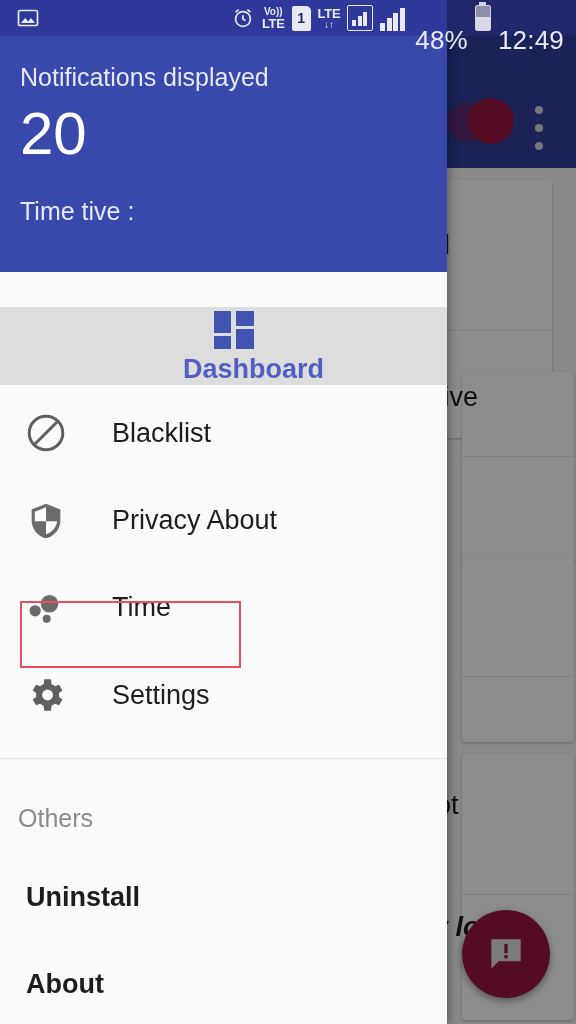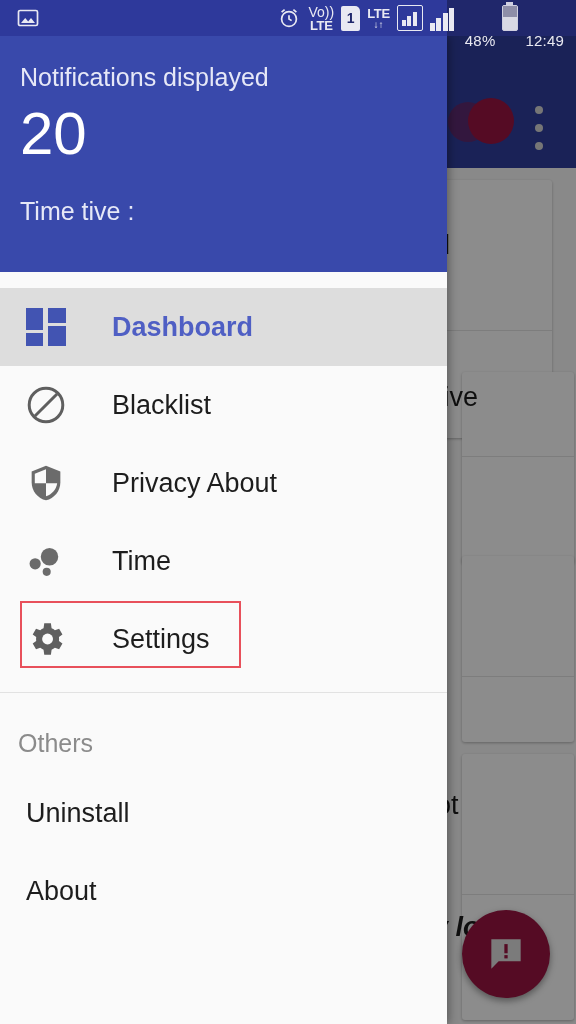--- a/index.html
+++ b/index.html
@@ -72,35 +72,35 @@
     position: absolute; left: 0; top: 0; right: 0; height: 36px;
     background: #20276b;
     display: flex; align-items: center;
     z-index: 60;
   }
   #status-bar-left { padding-left: 16px; display: flex; align-items: center; }
   #status-bar-right {
     margin-left: auto; display: flex; align-items: center; gap: 7px;
     padding-right: 12px; color: #e8e8f0;
   }
-  .sb-text { font-size: 15px; letter-spacing: .2px; color: #e9e9f2; margin-top: 45px; }
+  .sb-text { font-size: 26px; letter-spacing: .2px; color: #e9e9f2; margin-top: 45px; }
   #status-bar-tint {
     position: absolute; left: 0; top: 0; width: 447px; height: 36px;
     background: #2e399b;
   }
   .sb-ico { position: relative; display: block; }
 
   
   #drawer {
     position: absolute; left: 0; top: 36px;
     width: 447px; height: 988px;
     background: #fafafa;
     z-index: 50;
     box-shadow: 2px 0 9px rgba(0,0,0,.35);
-    display: flex; flex-direction: column;
+    display: flex; flex-direction: column; justify-content: space-between;
   }
   #drawer-header {
     background: #3949ab;
     height: 236px;
     padding: 26px 0 0 20px;
     color: #ffffff;
     position: relative;
     flex: 0 0 auto;
   }
   .dh-label { font-size: 25px; color: #e6e8f7; line-height: 1.2; }
@@ -110,21 +110,21 @@
 
   #drawer-gap { height: 16px; background: #fafafa; flex: 0 0 auto; }
 
   .nav-item {
     height: 78px;
     display: flex; align-items: center;
     padding-left: 20px;
     flex: 0 0 auto;
     position: relative;
   }
-  .nav-item.selected { background: #dddddd; }
+  .nav-item.selected { background: #dddddd; flex-direction: column; }
   .nav-icon {
     width: 52px; min-width: 52px; height: 52px;
     display: flex; align-items: center; justify-content: center;
   }
   .nav-label {
     margin-left: 40px;
     font-size: 27px;
     color: #1d1d1d;
     font-weight: 500;
   }
@@ -135,21 +135,21 @@
   #others-label {
     font-size: 25px; color: #8b8b8b;
     padding: 36px 0 0 18px;
     flex: 0 0 auto;
   }
   .plain-item {
     height: 78px; display: flex; align-items: center;
     padding-left: 26px;
     flex: 0 0 auto;
   }
-  .plain-item .nav-label { margin-left: 0; font-weight: normal; }
+  .plain-item .nav-label { margin-left: 0; font-weight: bold; }
 
   
   #annotation-box {
     position: absolute;
     left: 20px; top: 601px;
     width: 221px; height: 67px;
     border: 2px solid #e8505b;
     z-index: 70;
     pointer-events: none;
   }
@@ -300,21 +300,21 @@
     </div>
 
     <div id="status-bar-right" style="position:relative; z-index:2;">
       <svg width="24" height="24" viewBox="0 0 24 24" class="sb-ico">
         <circle cx="12" cy="13" r="7.4" fill="none" stroke="#e9e9f2" stroke-width="1.7"></circle>
         <path d="M12 9.2V13l2.6 1.6" fill="none" stroke="#e9e9f2" stroke-width="1.7"></path>
         <path d="M4.6 6.2 7.6 3.6M19.4 6.2 16.4 3.6" stroke="#e9e9f2" stroke-width="1.7" fill="none"></path>
       </svg>
 
       <span class="sb-ico" style="line-height:1; text-align:center; color:#e9e9f2;">
-        <span style="display:block; font-size:14px; font-weight:normal;">Vo))</span>
+        <span style="display:block; font-size:10px; font-weight:bold;">Vo))</span>
         <span style="display:block; font-size:13px; font-weight:bold; letter-spacing:-.3px;">LTE</span>
       </span>
 
       <span class="sb-ico" style="display:inline-flex; align-items:center; justify-content:center; width:19px; height:25px; background:#e9e9f2; border-radius:2px 5px 2px 2px; color:#20276b; font-size:14px; font-weight:bold;">1</span>
 
       <span class="sb-ico" style="line-height:1; text-align:center; color:#e9e9f2;">
         <span style="display:block; font-size:13px; font-weight:bold; letter-spacing:-.3px;">LTE</span>
         <span style="display:block; font-size:10px;">↓↑</span>
       </span>
 

